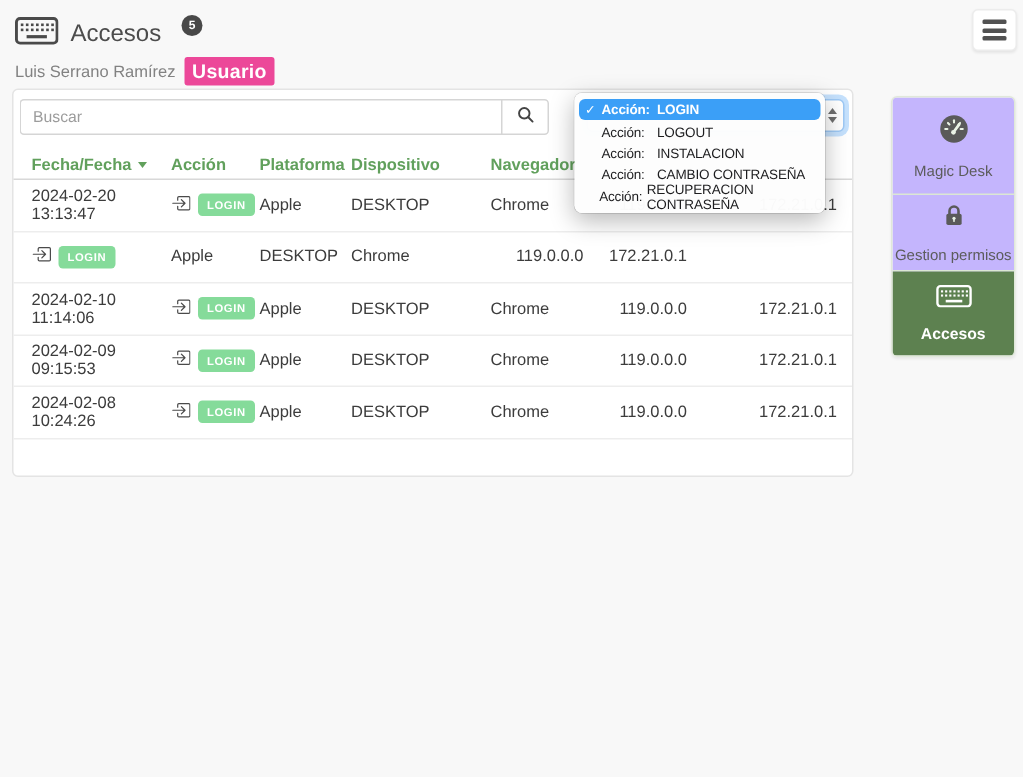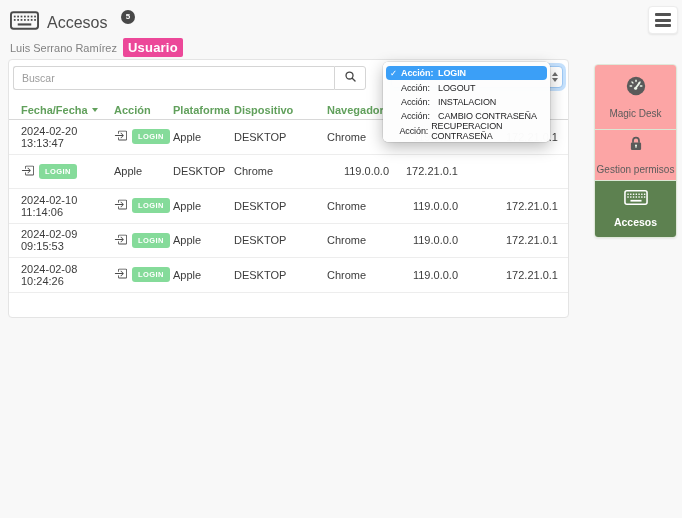--- a/index.html
+++ b/index.html
@@ -79,21 +79,21 @@
   }
   .popover-item .check{width:11px;font-size:8.5px;}
   .popover-item .prefix{width:37px;}
   .popover-item.selected{background:#3b9ff7;color:#fff;font-weight:bold;}
   
   .sidebar{
     position:absolute;left:594px;top:64px;width:83px;border-radius:4px;overflow:hidden;
     box-shadow:0 1px 2px rgba(0,0,0,.07);border:1px solid #e0e8da;box-sizing:border-box;
   }
   .side-item{
-    background:#fca5a5;color:#5c5c5c;display:flex;flex-direction:column;align-items:center;
+    background:#c4b5fd;color:#5c5c5c;display:flex;flex-direction:column;align-items:center;
     justify-content:center;gap:7px;border-bottom:1px solid #dbe7d4;cursor:pointer;
   }
   .side-item:last-child{border-bottom:none;}
   .side-item .side-label{font-size:10px;white-space:nowrap;}
   .side-item.active{background:#5d8150;color:#fff;}
   .side-item.active .side-label{font-weight:bold;font-size:10.5px;}
   .si-0{height:64px;}
   .si-1{height:50px;}
   .si-2{height:56px;}
 </style>

